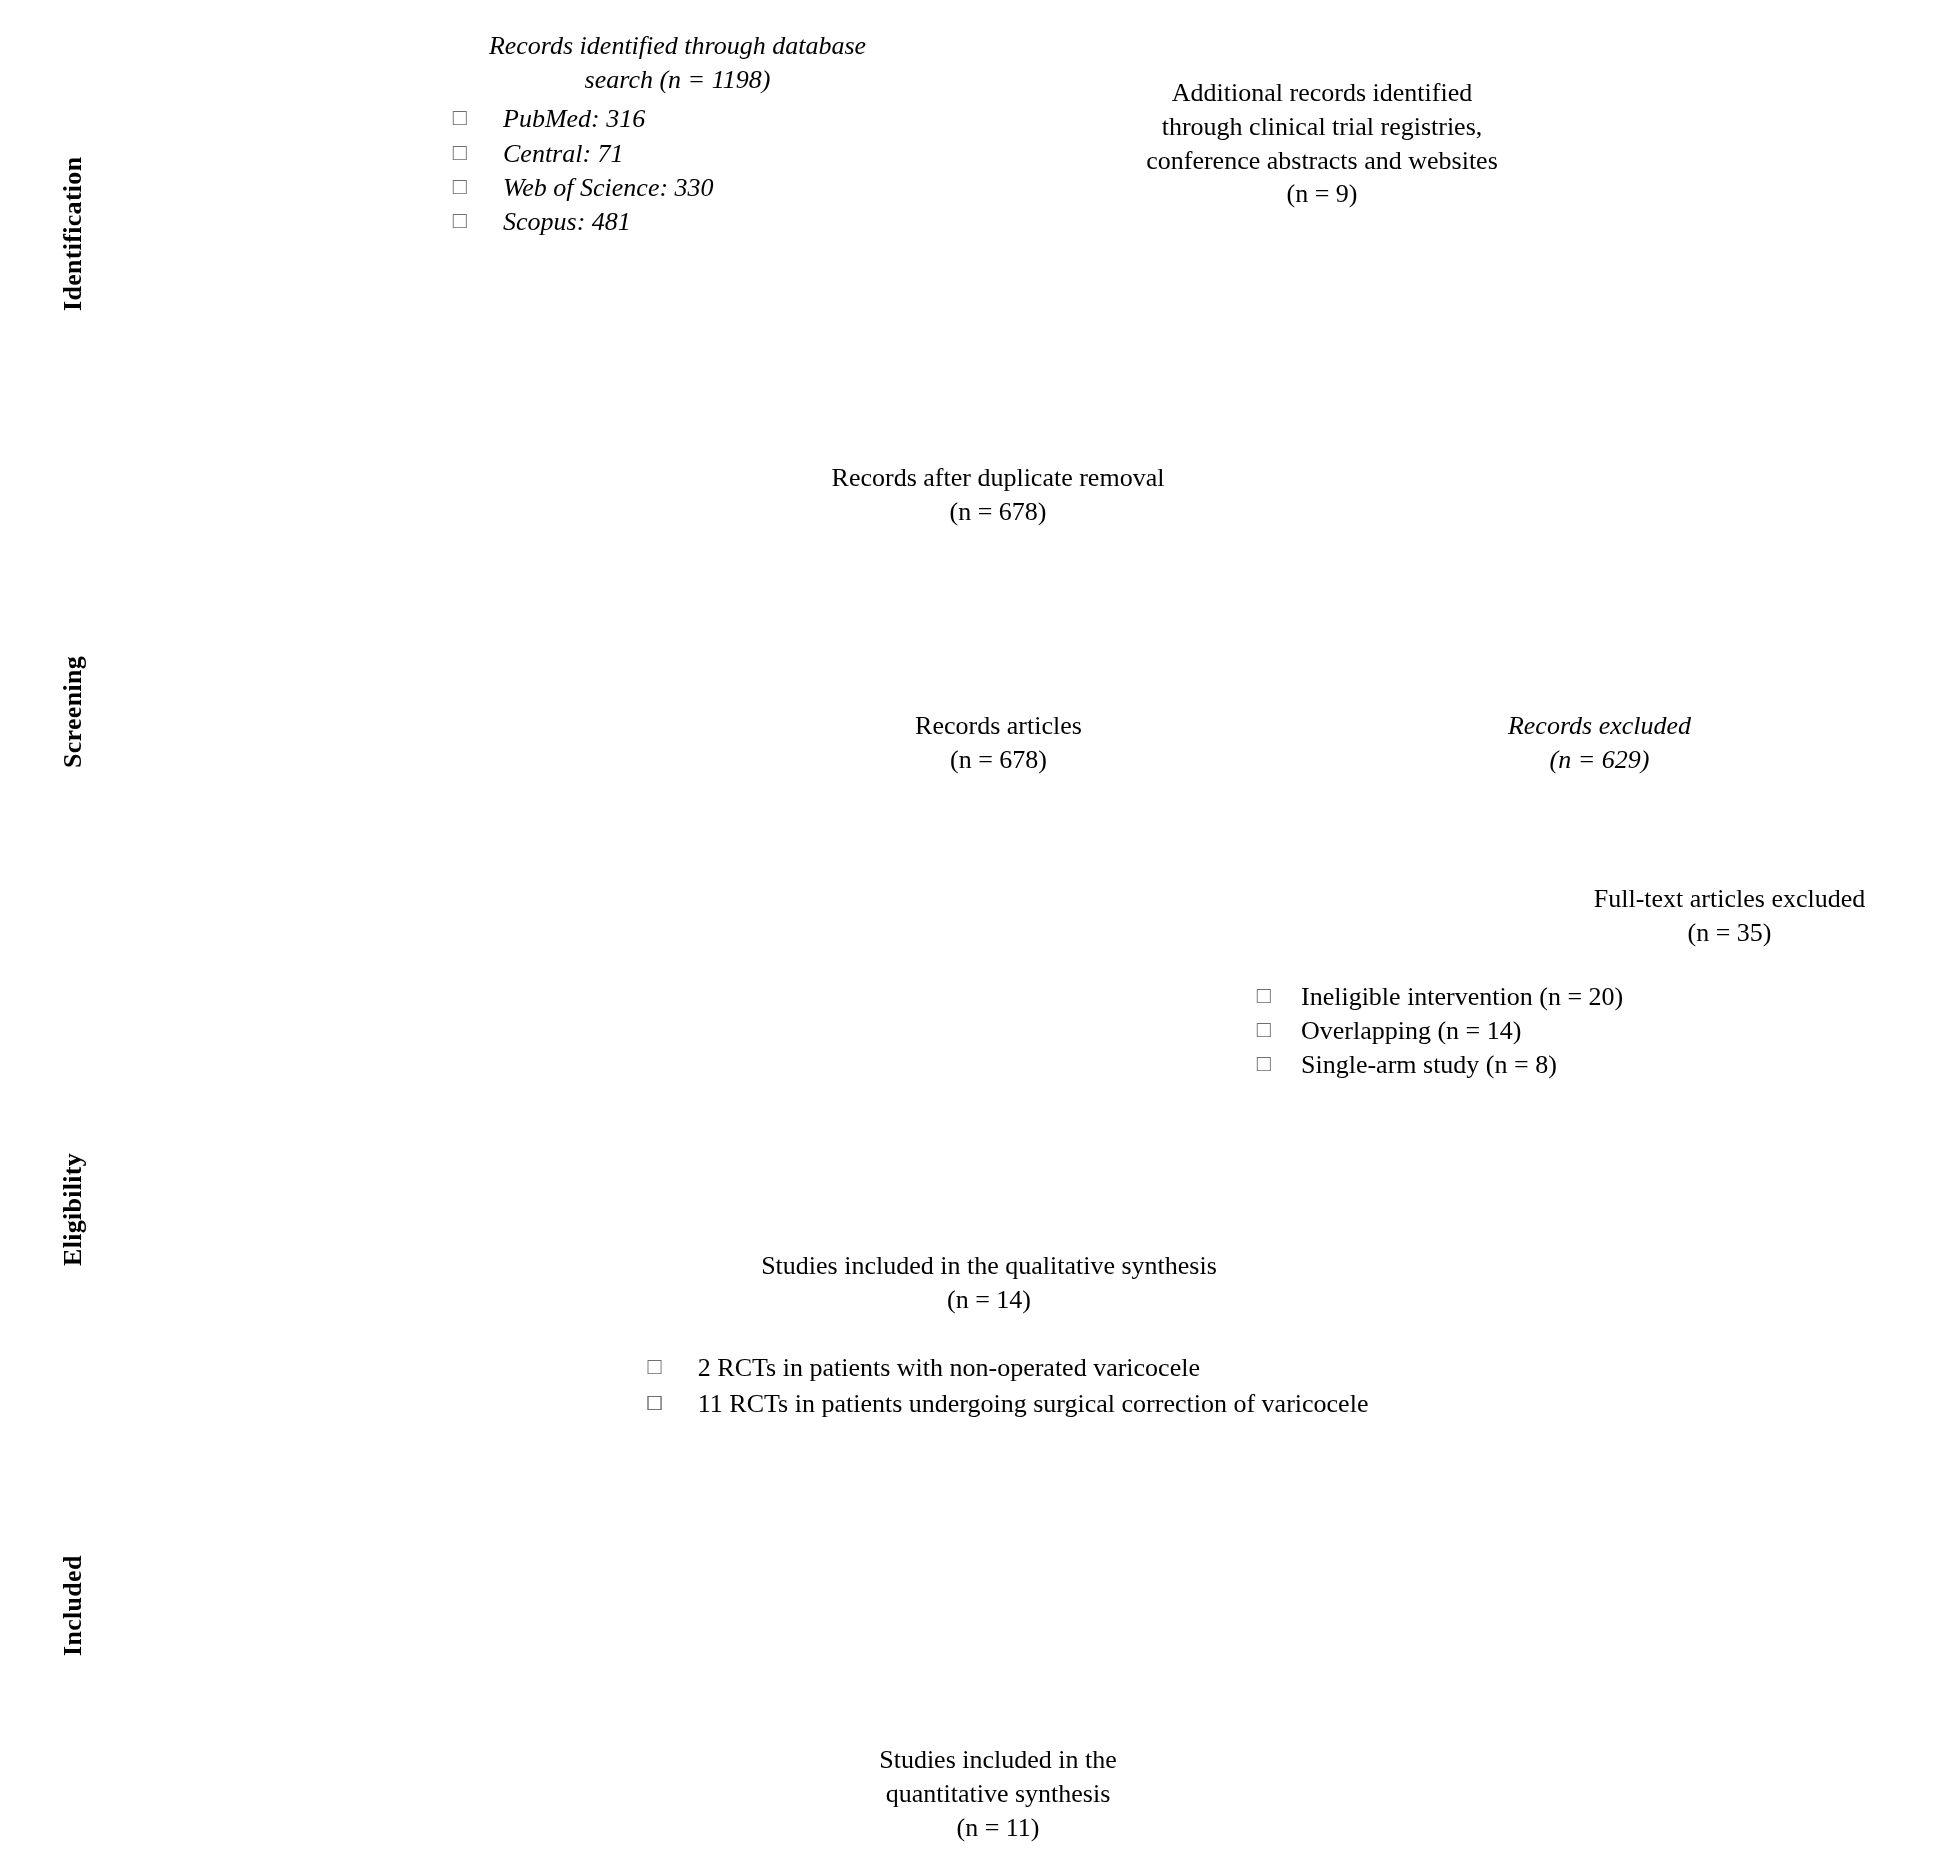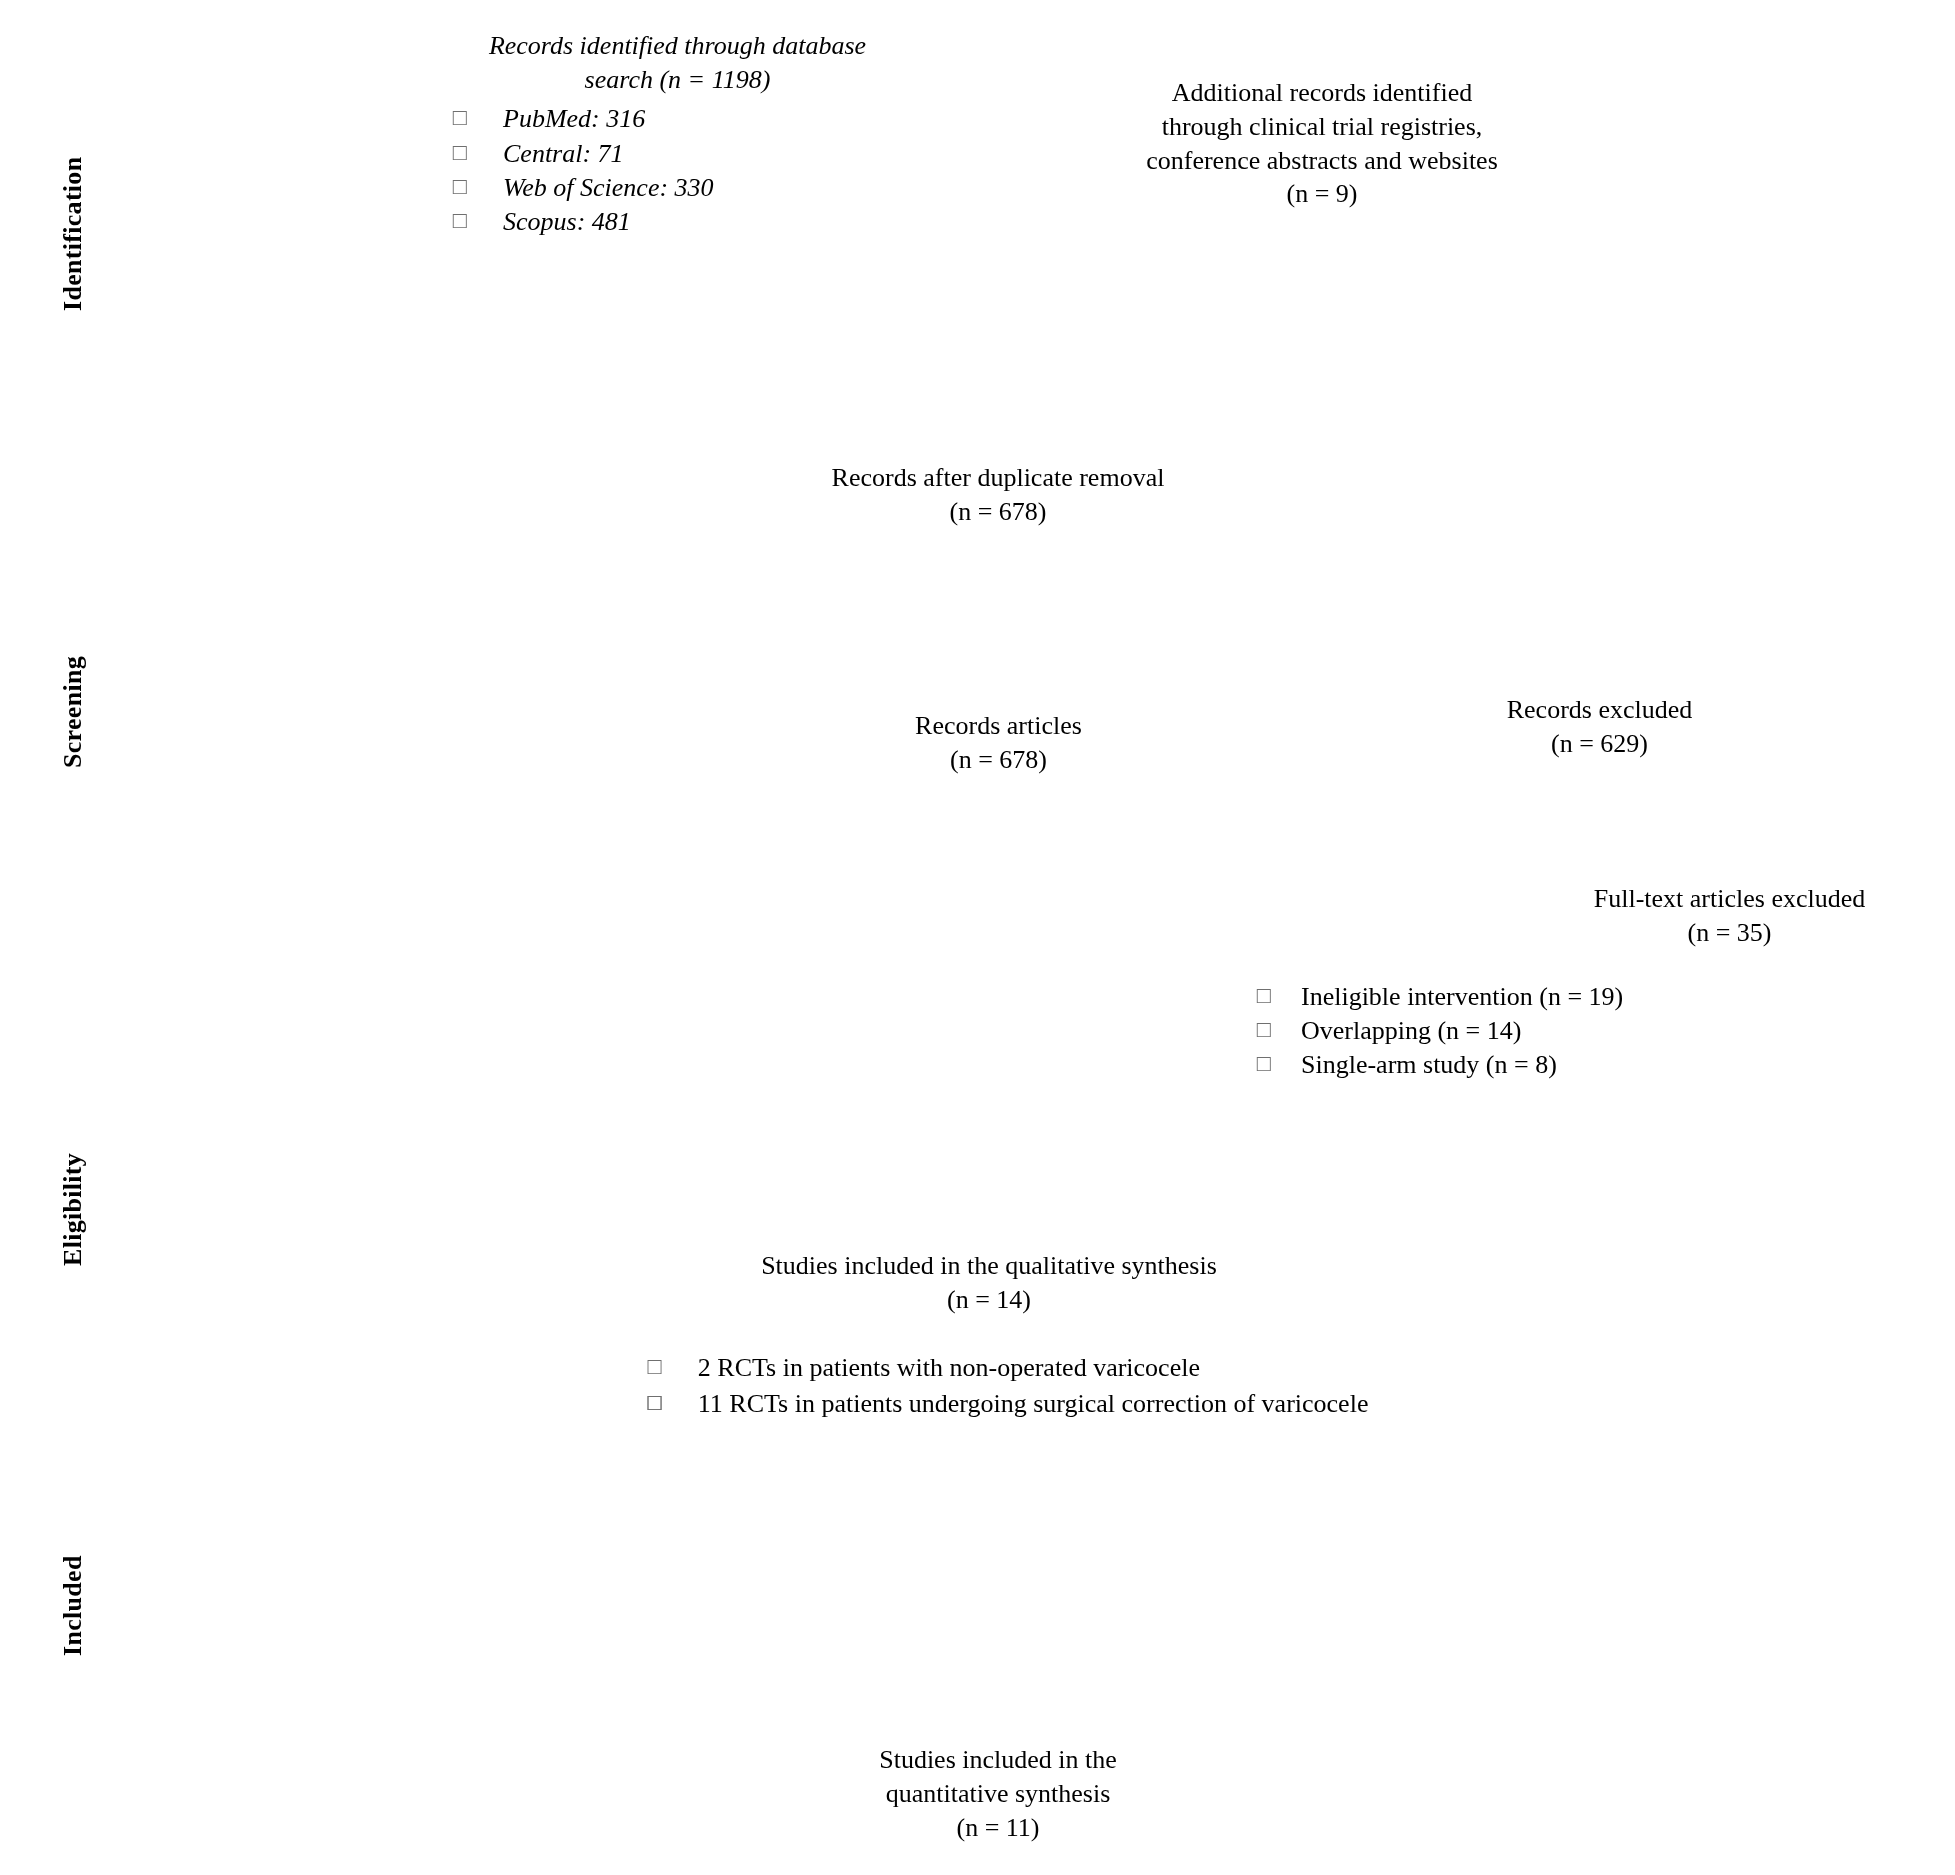--- a/index.html
+++ b/index.html
@@ -119,33 +119,33 @@
   <div class="box" style="left: 718px; top: 461px; width: 560px;">
     <div class="line">Records after duplicate removal</div>
     <div class="line">(n = 678)</div>
   </div>
 
   <div class="box" style="left: 794px; top: 709px; width: 409px;">
     <div class="line">Records articles</div>
     <div class="line">(n = 678)</div>
   </div>
 
-  <div class="box" style="left: 1395px; top: 693px; width: 409px;">
+  <div class="box" style="left: 1395px; top: 709px; width: 409px; font-style: italic;">
     <div class="line">Records excluded</div>
     <div class="line">(n = 629)</div>
   </div>
 
 
   <div class="box" style="left: 1490px; top: 882px; width: 479px;">
     <div class="line">Full-text articles excluded</div>
     <div class="line">(n = 35)</div>
     <ul class="bullet-list tight" style="margin-top: 30px; margin-left: -239px; width: 718px;">
       <li>
         <span class="bullet-glyph">□</span>
-        <span>Ineligible intervention (n = 19)</span>
+        <span>Ineligible intervention (n = 20)</span>
       </li>
       <li>
         <span class="bullet-glyph">□</span>
         <span>Overlapping (n = 14)</span>
       </li>
       <li>
         <span class="bullet-glyph">□</span>
         <span>Single-arm study (n = 8)</span>
       </li>
     </ul>

